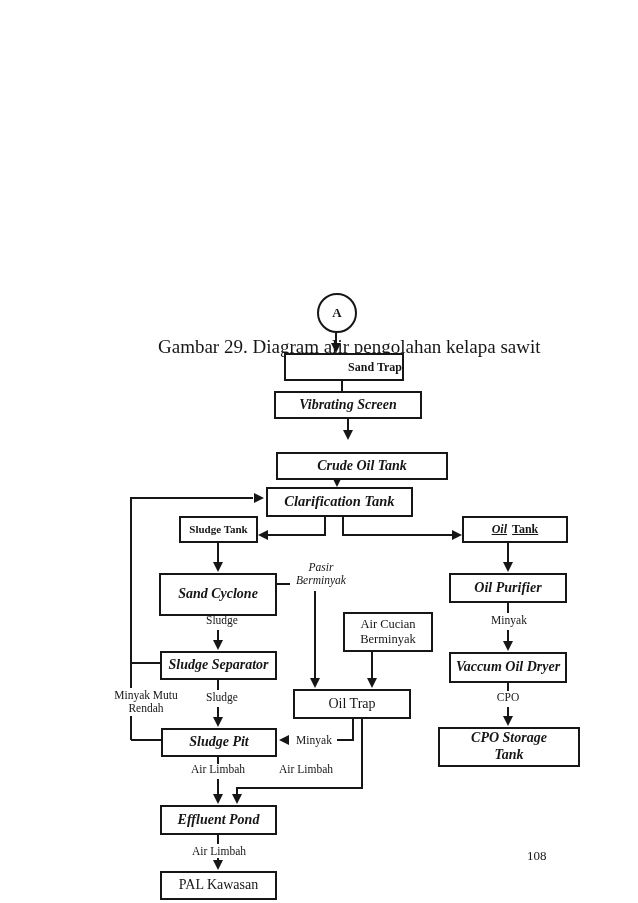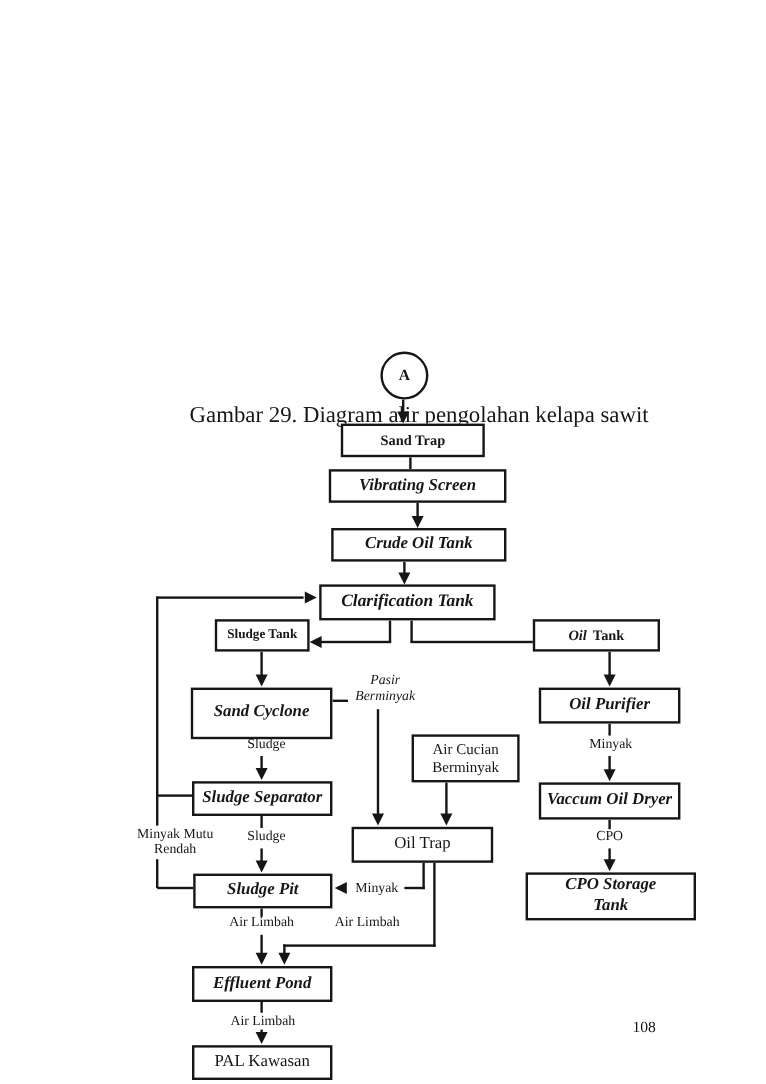--- a/index.html
+++ b/index.html
@@ -88,36 +88,36 @@
   <div class="al" style="left:279px;top:735px;"></div>
   <div class="ad" style="left:213px;top:794px;"></div>
   <div class="ad" style="left:232px;top:794px;"></div>
   <div class="ad" style="left:503px;top:562px;"></div>
   <div class="ad" style="left:503px;top:641px;"></div>
   <div class="ad" style="left:503px;top:716px;"></div>
   <div class="ad" style="left:213px;top:860px;"></div>
 
   <div class="caption" style="left:158px;top:336px;">Gambar 29. Diagram alir pengolahan kelapa sawit</div>
 
-  <div class="node b" style="left:284px;top:353px;width:120px;height:28px;font-size:12px;">
+  <div class="node b" style="left:284px;top:353px;width:120px;height:28px;font-size:12px;align-items:flex-end;">
     <span>Sand Trap</span>
   </div>
   <div class="node bi" style="left:274px;top:391px;width:148px;height:28px;">
     <span>Vibrating Screen</span>
   </div>
-  <div class="node bi" style="left:276px;top:440px;width:146px;height:28px;justify-content:center;">
+  <div class="node bi" style="left:276px;top:452px;width:172px;height:28px;justify-content:center;">
     <span>Crude Oil Tank</span>
   </div>
   <div class="node bi" style="left:266px;top:487px;width:147px;height:30px;font-size:14.5px;">
     <span>Clarification Tank</span>
   </div>
   <div class="node b" style="left:179px;top:516px;width:79px;height:27px;font-size:11px;">
     <span>Sludge Tank</span>
   </div>
-  <div class="node b" style="left:444px;top:516px;width:106px;height:27px;font-size:12px;flex-direction:row;">
+  <div class="node b" style="left:462px;top:516px;width:106px;height:27px;font-size:12px;flex-direction:row;text-decoration:underline;">
     <span class="i">Oil</span>
       <span style="margin-left:5px;">Tank</span>
   </div>
   <div class="node bi" style="left:159px;top:573px;width:118px;height:43px;">
     <span>Sand Cyclone</span>
   </div>
   <div class="node bi" style="left:449px;top:573px;width:118px;height:30px;">
     <span>Oil Purifier</span>
   </div>
   <div class="node bi" style="left:160px;top:651px;width:117px;height:29px;">

